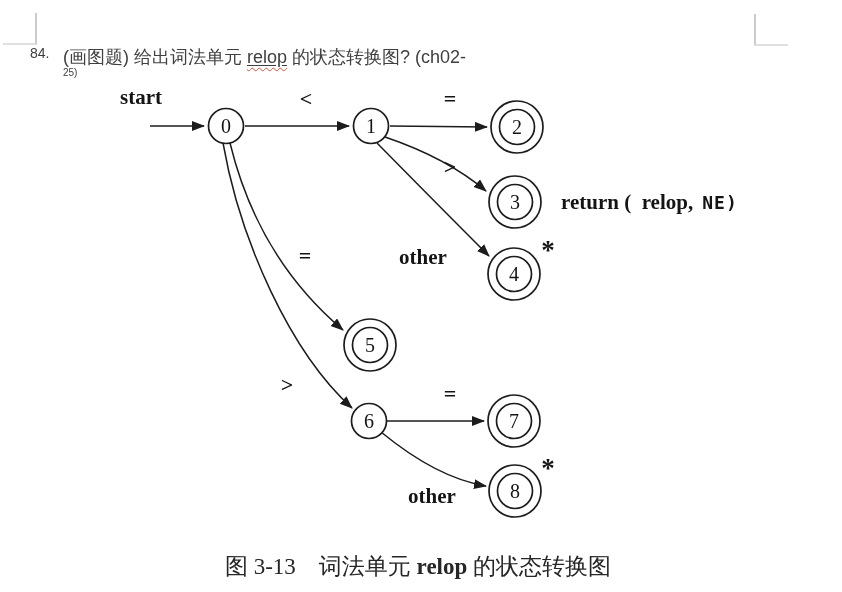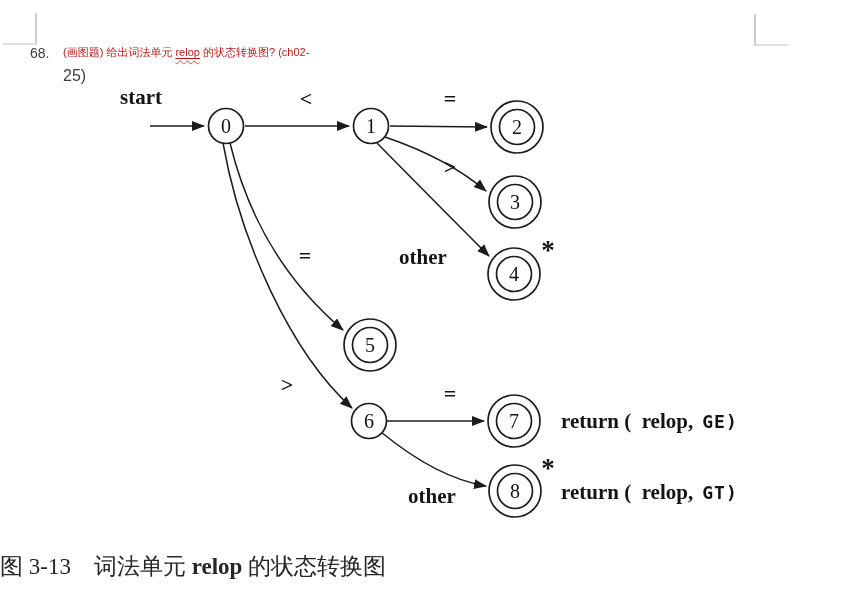--- a/index.html
+++ b/index.html
@@ -6,52 +6,52 @@
   .page{position:relative;width:842px;height:592px;background:#ffffff;overflow:hidden;
         font-family:"Liberation Sans",sans-serif;}
   
   .corner{position:absolute;}
   .corner-tl{left:3px;top:13px;width:32px;height:30px;
              border-right:2px solid #cccccc;border-bottom:2px solid #e0e0e0;}
   .corner-tr{left:754px;top:14px;width:32px;height:30px;
              border-left:2px solid #cccccc;border-bottom:2px solid #e0e0e0;}
   
   .q-num{position:absolute;left:30px;top:45px;font-size:14px;color:#3c3c3c;}
-  .q-text{position:absolute;left:63px;top:45px;font-size:11px;color:#b91c1c;white-space:pre;}
-  .q-line2{position:absolute;left:63px;top:67px;font-size:16px;color:#3c3c3c;}
+  .q-text{position:absolute;left:63px;top:45px;font-size:18px;color:#404040;white-space:pre;}
+  .q-line2{position:absolute;left:63px;top:67px;font-size:10px;color:#3c3c3c;}
   .u{text-decoration:underline;text-underline-offset:2px;}
   .spell{text-decoration:underline wavy #d94f43;text-decoration-thickness:1px;text-underline-offset:4px;}
   
   .fsm{position:absolute;left:0;top:0;}
   .edge{fill:none;stroke:#1c1c1c;stroke-width:1.5;}
   .node{fill:#ffffff;stroke:#1c1c1c;stroke-width:1.7;}
   .fsm text{fill:#141414;}
   .t-state{font:20px "Liberation Serif",serif;text-anchor:middle;}
   .t-edge{font:bold 22px "Liberation Serif",serif;text-anchor:middle;}
   .t-other{font:bold 21px "Liberation Serif",serif;text-anchor:middle;}
   .t-start{font:bold 21px "Liberation Serif",serif;}
   .t-star{font:bold 27px "Liberation Serif",serif;text-anchor:middle;}
   
   .ret{position:absolute;white-space:pre;color:#141414;line-height:24px;}
   .ret-serif{font:bold 21px "Liberation Serif",serif;}
   .ret-mono{font:bold 18px "DejaVu Sans Mono",monospace;margin-left:9px;letter-spacing:1px;}
   
-  .caption{position:absolute;left:0;top:551px;width:764px;text-align:left;
-           font:23px "Liberation Serif",serif;color:#262626;}
+  .caption{position:absolute;left:0;top:551px;width:764px;text-align:center;
+           font:23px "Liberation Serif",serif;color:#262626;padding-left:36px;}
   .cap-bold{font-weight:bold;}
 </style>
 </head>
 <body>
 
 <div class="page">
 
   <div class="corner corner-tl"></div>
   <div class="corner corner-tr"></div>
 
-  <div class="q-num">68.</div>
+  <div class="q-num">84.</div>
   <div class="q-text"><span>(画图题) 给出词法单元 </span><span class="spell"><span class="u">relop</span></span><span> 的状态转换图? (ch02-</span></div>
   <div class="q-line2">25)</div>
 
   <svg class="fsm" width="842" height="592" viewBox="0 0 842 592">
     <defs>
       <marker id="arr" markerUnits="userSpaceOnUse" markerWidth="15" markerHeight="12" refX="12" refY="5" orient="auto">
         <path d="M0,0 L13,5 L0,10 z" fill="#1c1c1c"></path>
       </marker>
     </defs>
 
@@ -105,18 +105,17 @@
     <circle class="node" cx="514" cy="421" r="26"></circle>
     <circle class="node" cx="514" cy="421" r="17.5"></circle>
     <text class="t-state" x="514" y="428">7</text>
 
     <circle class="node" cx="515" cy="491" r="26"></circle>
     <circle class="node" cx="515" cy="491" r="17.5"></circle>
     <text class="t-state" x="515" y="498">8</text>
     <text class="t-star" x="548" y="477">*</text>
   </svg>
 
-  <div class="ret" style="left:561px;top:409px"><span class="ret-serif">return (  relop,</span><span class="ret-mono">GE)</span></div>
-  <div class="ret" style="left:561px;top:480px"><span class="ret-serif">return (  relop,</span><span class="ret-mono">GT)</span></div>
+  <div class="ret" style="left:561px;top:190px"><span class="ret-serif">return (  relop,</span><span class="ret-mono">NE)</span></div>
 
   <div class="caption"><span>图 3-13　词法单元 </span><span class="cap-bold">relop</span><span> 的状态转换图</span></div>
 
 </div>
 
 </body></html>

